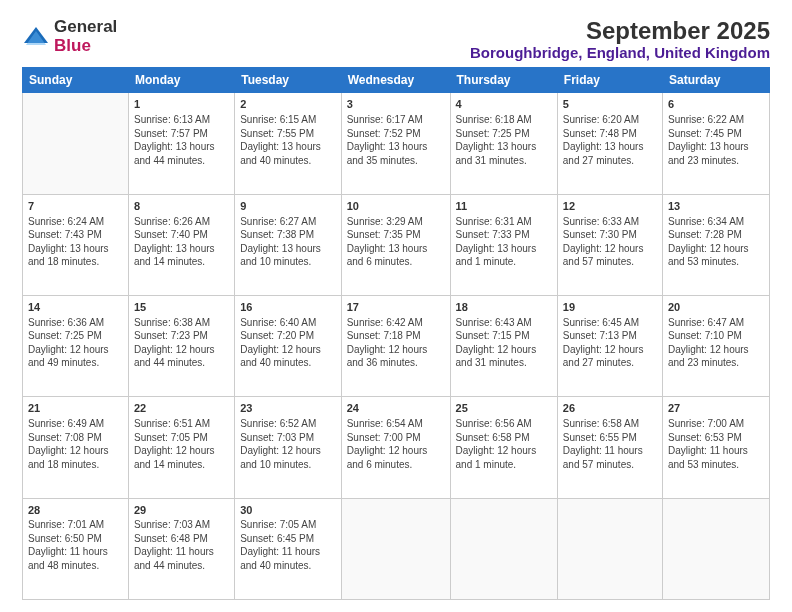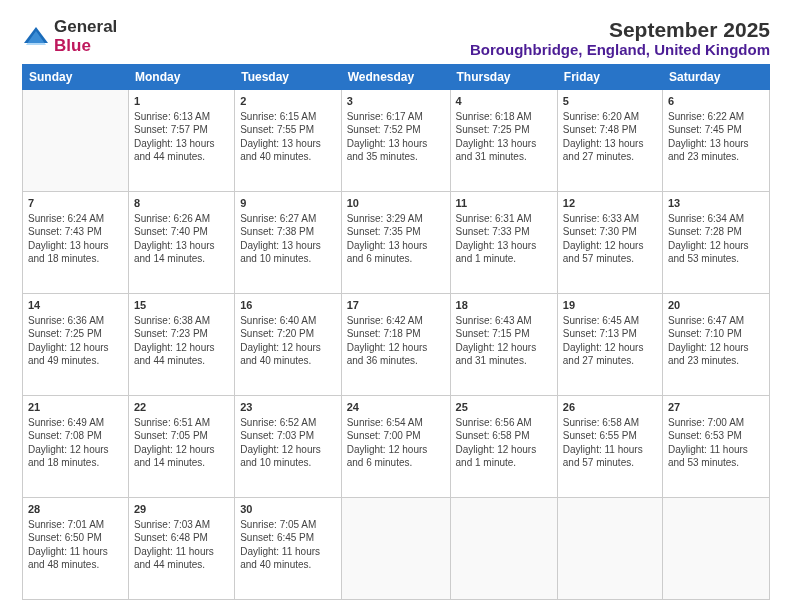--- a/index.html
+++ b/index.html
@@ -44,21 +44,21 @@
     }
     .logo-icon {
       width: 28px;
       height: 28px;
       margin-right: 4px;
     }
     .title-block {
       text-align: right;
     }
     .month-title {
-      font-size: 21px;
+      font-size: 24px;
       font-weight: bold;
       color: #333;
       line-height: 1.1;
     }
     .location {
       font-size: 15px;
       color: #4c1d95;
       font-weight: bold;
     }
     .calendar {

